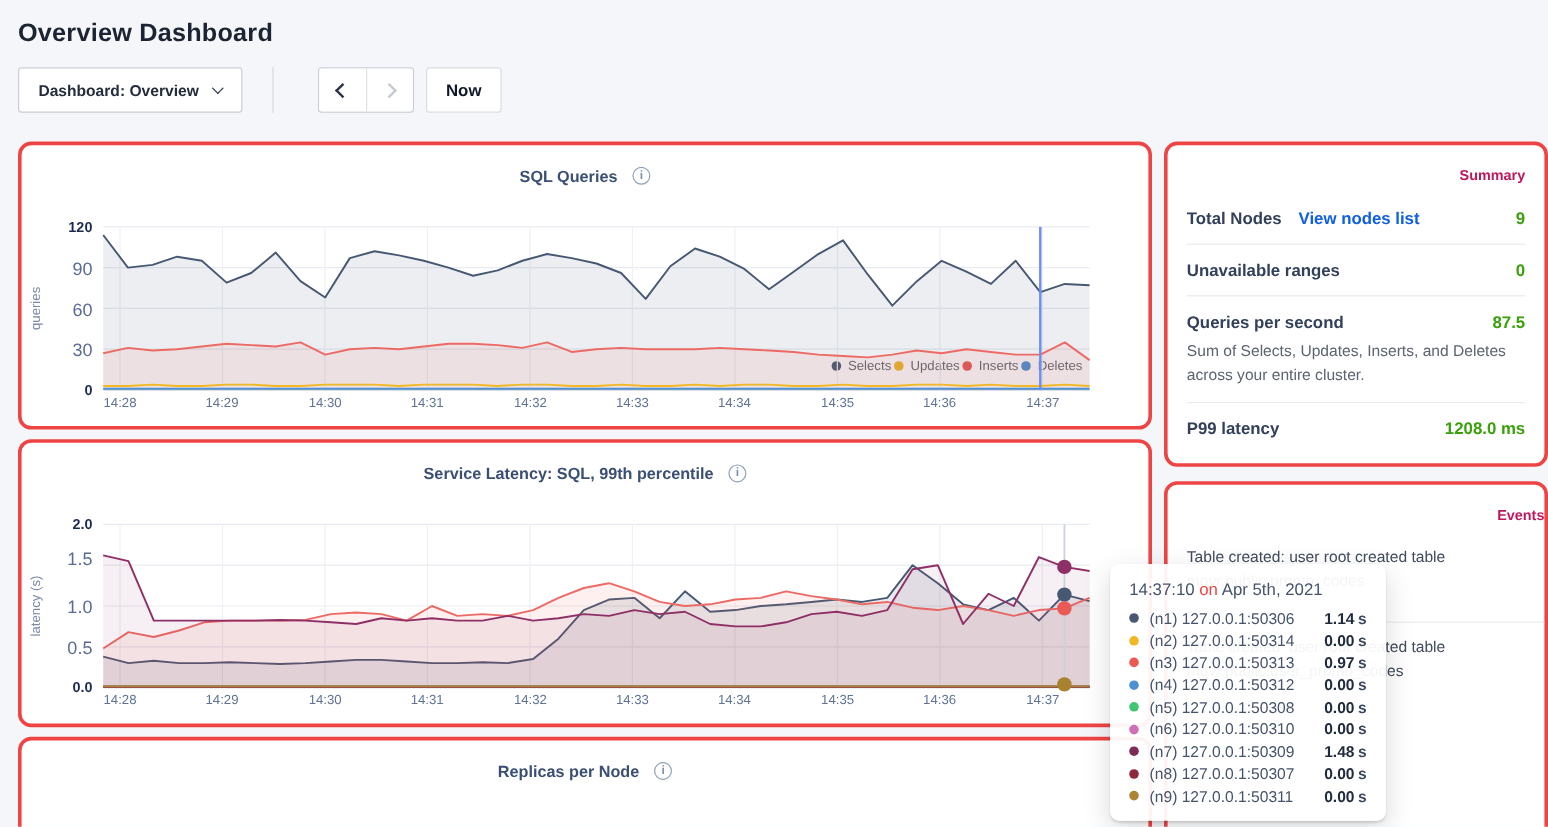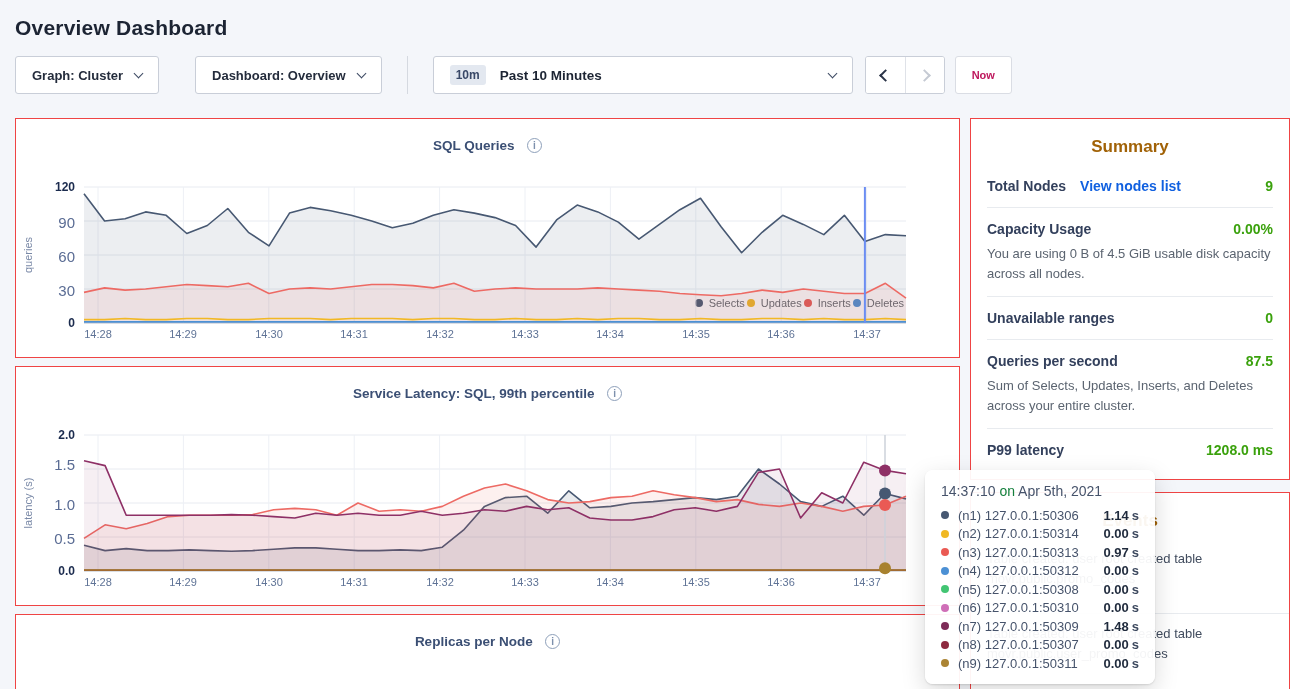--- a/index.html
+++ b/index.html
@@ -23,89 +23,80 @@
                  border-radius:3px; padding:0 16px; font-family:inherit; cursor:pointer; }
   .time-badge { background:#e3e8f0; border-radius:3px; padding:3px 6px; font-size:12px; font-weight:700; color:#394867; }
   .time-label { margin-left:14px; font-size:13.5px; font-weight:700; color:#1c2433; }
   .time-select .chv { margin-left:auto; }
   .pager { display:flex; margin-left:12px; height:38px; border:1px solid #c9ced8; border-radius:3px; background:#fff; overflow:hidden; }
   .pager-btn { width:39px; height:100%; display:flex; align-items:center; justify-content:center; background:#fff; border:none; cursor:pointer; color:#2a3347; }
   .pager-btn + .pager-btn { border-left:1px solid #dfe2e8; }
   .pager-btn .chv { width:9px; height:9px; border-width:2.2px 2.2px 0 0; }
   .pager-btn.disabled { color:#c5cad3; cursor:default; }
   .now-btn { margin-left:10px; height:38px; padding:0 16px; background:#fff; border:1px solid #dadde4; border-radius:3px;
-             font-family:inherit; font-size:11px; font-weight:700; color:#be185d; cursor:default; }
+             font-family:inherit; font-size:14px; font-weight:700; color:#0f172a; cursor:default; }
   
   .main { display:flex; margin:24px 15px 0; gap:10px; align-items:flex-start; }
   .left-col { width:945px; flex:none; }
   .right-col { width:320px; flex:none; }
-  .panel { background:#fff; border:1px solid #ef4444; border-radius:0; }
+  .panel { background:#fff; border:3px solid #ef4444; border-radius:11px; }
   .chart-panel { position:relative; height:240px; margin-bottom:8px; }
   .chart-header { text-align:center; padding-top:17px; }
   .chart-title { font-size:13.5px; font-weight:700; color:#3b4f74; vertical-align:middle; }
   .info-icon { display:inline-flex; align-items:center; justify-content:center; width:15px; height:15px; margin-left:8px;
                border:1px solid #8ea0ba; border-radius:50%; color:#7d90ac; font-size:10px; font-weight:700; vertical-align:middle; }
   .legend-row { position:absolute; top:178px; right:55px; display:flex; gap:2px; }
   .legend-item { display:flex; align-items:center; gap:6px; font-size:11px; color:#64696f; cursor:pointer; }
   .legend-dot { width:8px; height:8px; border-radius:50%; }
   .plot-wrap { position:absolute; left:68px; top:68px; width:822px; height:136px; }
   .plot-wrap svg { position:absolute; left:0; top:0; overflow:visible; }
   .ytick { position:absolute; right:calc(100% + 9px); width:42px; text-align:right; font-size:15px; color:#5a6c94; }
   .ytick.bold { font-weight:700; color:#1b2b4e; font-size:12px; }
   .xticks { position:absolute; top:141px; left:0; width:100%; }
   .xtick { position:absolute; width:50px; text-align:center; font-size:11px; color:#5f7396; }
   .axis-label { position:absolute; left:-64px; top:0; height:136px; width:16px; display:flex; align-items:center; justify-content:center; }
   .axis-label span { transform:rotate(-90deg); white-space:nowrap; font-size:11px; color:#7a89a7; }
   
   .summary-panel { padding:0 16px 8px; }
-  .side-title { text-align:center; font-size:17px; font-weight:700; color:#a16207; padding:18px 0 8px; }
+  .side-title { text-align:right; font-size:12px; font-weight:700; color:#be185d; padding:18px 0 8px; }
   .sum-row { padding:13px 0; }
   .sum-row + .sum-row { border-top:1px solid #e8ebef; }
   .sum-head { display:flex; align-items:baseline; }
   .sum-label { font-size:14px; font-weight:700; color:#33405c; }
   .sum-link { margin-left:14px; font-size:14px; font-weight:700; color:#1060e0; text-decoration:none; cursor:pointer; }
   .sum-value { margin-left:auto; font-size:14px; font-weight:700; color:#3aa10c; white-space:nowrap; }
   .sum-desc { font-size:13px; color:#5b6470; line-height:1.5; margin-top:7px; }
   
   .events-panel { margin-top:12px; height:420px; padding-bottom:10px; }
   .event-item { padding:10px 16px 24px; font-size:13px; color:#414c5e; line-height:1.55; }
   .event-item + .event-item { border-top:1px solid #e8ebef; padding-bottom:14px; }
   
   .tooltip { position:absolute; left:925px; top:470px; width:230px; z-index:20; background:rgba(255,255,255,.94);
              border-radius:8px; padding:13px 16px 11px; box-shadow:0 1px 2px rgba(0,0,0,.12), 0 8px 24px rgba(0,0,0,.15); }
   .tt-head { font-size:14px; color:#46536b; margin-bottom:7px; }
-  .tt-head .tt-on { color:#15803d; }
+  .tt-head .tt-on { color:#ef4444; }
   .tt-row { display:flex; align-items:center; height:18.5px; font-size:13px; }
   .tt-dot { width:8px; height:8px; border-radius:50%; margin-right:9px; flex:none; }
   .tt-label { color:#46536b; }
   .tt-val { margin-left:auto; font-weight:700; color:#1f2a3c; }
   .tt-unit { font-weight:600; color:#3c485e; margin-left:3px; }
 </style>
 </head>
 <body>
 
 <div class="header">
   <h1>Overview Dashboard</h1>
 </div>
 
 <div class="controls">
   <button class="btn">
-    <span>Graph: Cluster</span>
-    <span class="chv down small"></span>
-  </button>
-  <button class="btn">
     <span>Dashboard: Overview</span>
     <span class="chv down small"></span>
   </button>
   <div class="vdiv"></div>
-  <button class="time-select">
-    <span class="time-badge">10m</span>
-    <span class="time-label">Past 10 Minutes</span>
-    <span class="chv down small"></span>
-  </button>
   <div class="pager">
     <button class="pager-btn">
         <span class="chv left"></span>
       </button>
     <button class="pager-btn disabled">
         <span class="chv right"></span>
       </button>
   </div>
   <button class="now-btn">Now</button>
 </div>
@@ -262,27 +253,20 @@
       <div id="summary-rows">
           <div class="sum-row">
             <div class="sum-head">
               <span class="sum-label">Total Nodes</span>
               <a class="sum-link">View nodes list</a>
               <span class="sum-value">9</span>
             </div>
           </div>
           <div class="sum-row">
             <div class="sum-head">
-              <span class="sum-label">Capacity Usage</span>
-              <span class="sum-value">0.00%</span>
-            </div>
-            <div class="sum-desc">You are using 0 B of 4.5 GiB usable disk capacity across all nodes.</div>
-          </div>
-          <div class="sum-row">
-            <div class="sum-head">
               <span class="sum-label">Unavailable ranges</span>
               <span class="sum-value">0</span>
             </div>
           </div>
           <div class="sum-row">
             <div class="sum-head">
               <span class="sum-label">Queries per second</span>
               <span class="sum-value">87.5</span>
             </div>
             <div class="sum-desc">Sum of Selects, Updates, Inserts, and Deletes across your entire cluster.</div>

